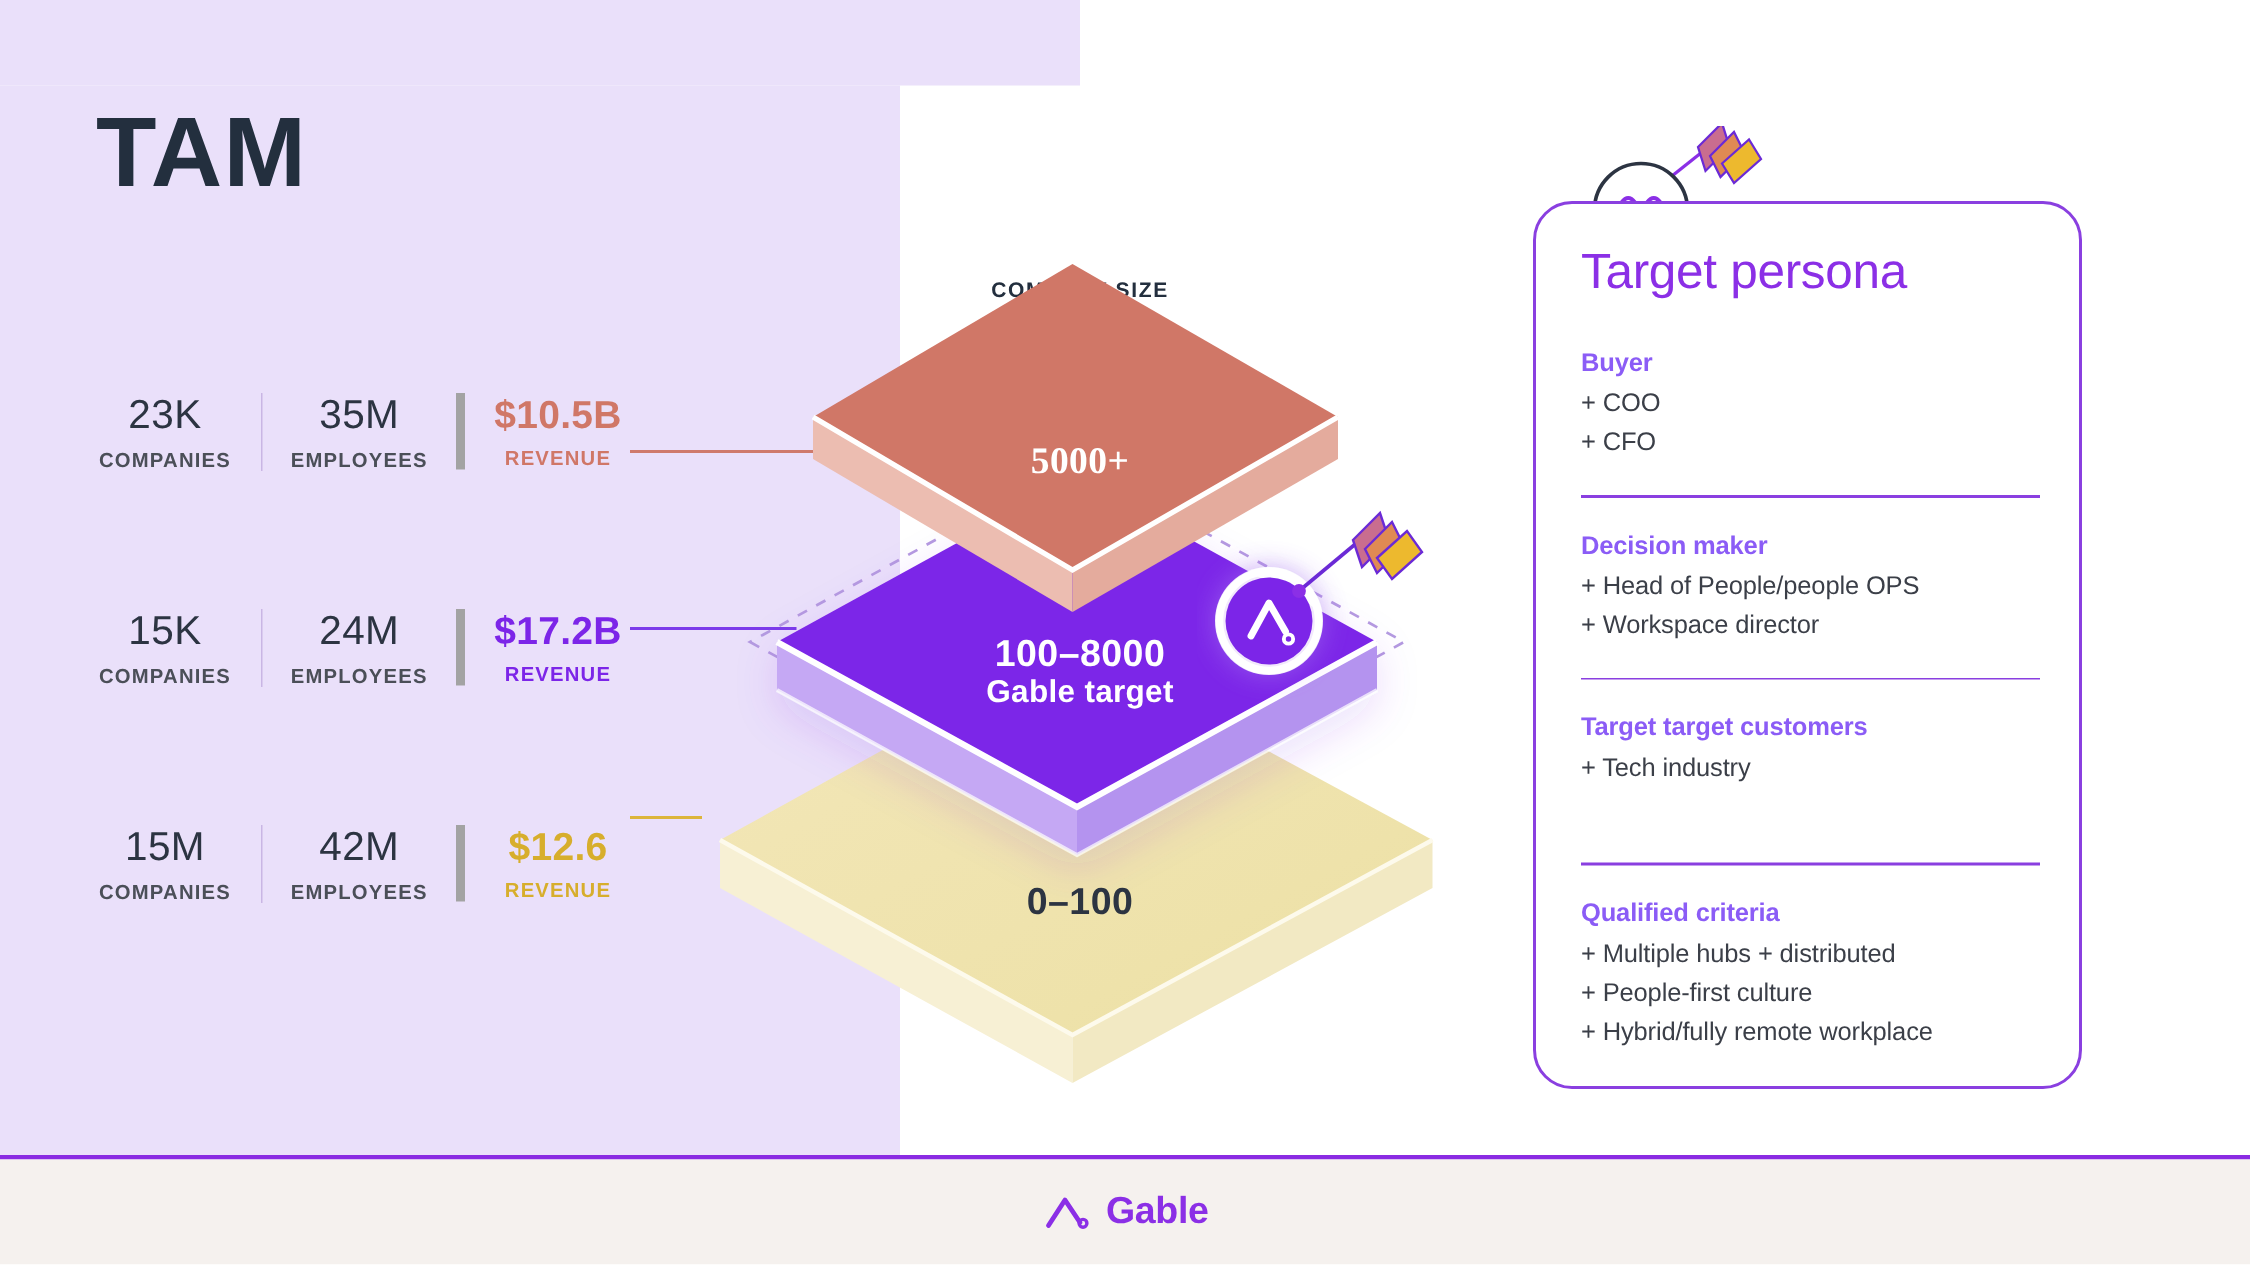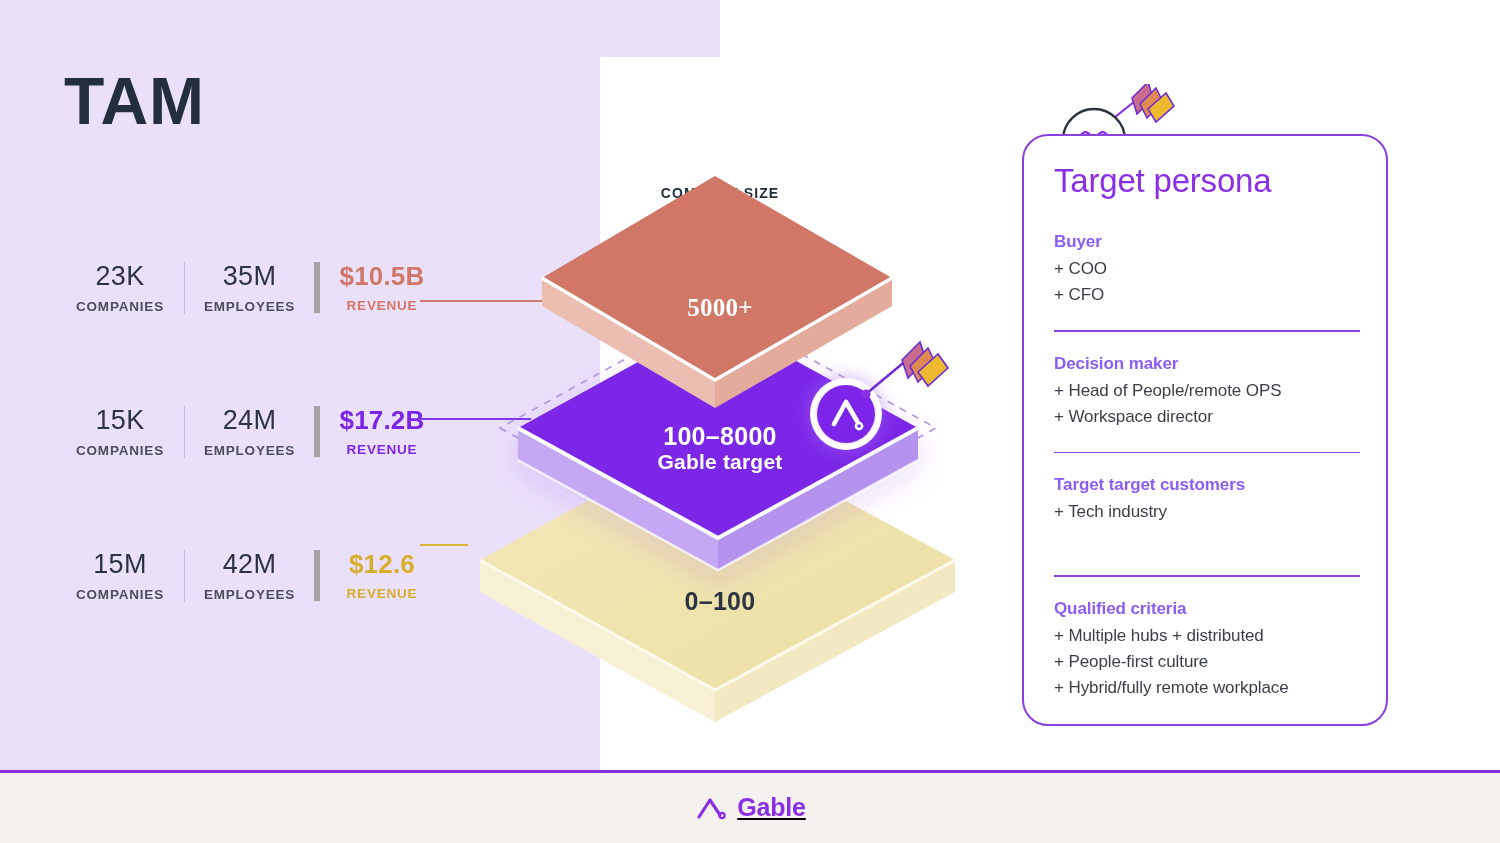--- a/index.html
+++ b/index.html
@@ -30,21 +30,21 @@
   
   .title {
     position: absolute; left: 64px; top: 68px;
     font-size: 66px; font-weight: 700;
     letter-spacing: 1px;
     color: #232f3e;
     line-height: 1;
   }
 
   
-  .stats { position: absolute; left: 56px; top: 262px; width: 430px; }
+  .stats { position: absolute; left: 46px; top: 262px; width: 430px; }
   .stat-row {
     display: flex; align-items: flex-start;
     height: 72px; margin-bottom: 72px;
   }
   .stat-cell {
     display: flex; flex-direction: column; align-items: center;
     justify-content: flex-start;
     padding: 0 14px;
   }
   .stat-cell.companies { width: 128px; }
@@ -116,21 +116,21 @@
   
   .footer-rule {
     position: absolute; left: 0; top: 770px; width: 1500px; height: 2.5px;
     background: #8a2be2;
   }
   .footer {
     position: absolute; left: 0; top: 772.5px; width: 1500px; height: 70.5px;
     background: #f5f1ee;
     display: flex; align-items: center; justify-content: center;
   }
-  .footer-logo { display: flex; align-items: center; gap: 9px; text-decoration: underline; }
+  .footer-logo { display: flex; align-items: center; gap: 9px; }
   .footer-word {
     font-size: 25px; font-weight: 700; color: #8b2fe6; letter-spacing: -0.2px;
   }
 </style>
 </head>
 <body>
 
 <div id="slide">
 
   <div class="bg-lav-top"></div>
@@ -303,21 +303,21 @@
 
       <div class="p-section">
         <div class="p-head">Buyer</div>
         <div class="p-item">+ COO</div>
         <div class="p-item">+ CFO</div>
       </div>
       <div class="p-rule"></div>
 
       <div class="p-section">
         <div class="p-head">Decision maker</div>
-        <div class="p-item">+ Head of People/remote OPS</div>
+        <div class="p-item">+ Head of People/people OPS</div>
         <div class="p-item">+ Workspace director</div>
       </div>
       <div class="p-rule"></div>
 
       <div class="p-section">
         <div class="p-head">Target target customers</div>
         <div class="p-item">+ Tech industry</div>
       </div>
       <div class="p-rule" style="margin-top:50px;"></div>
 

